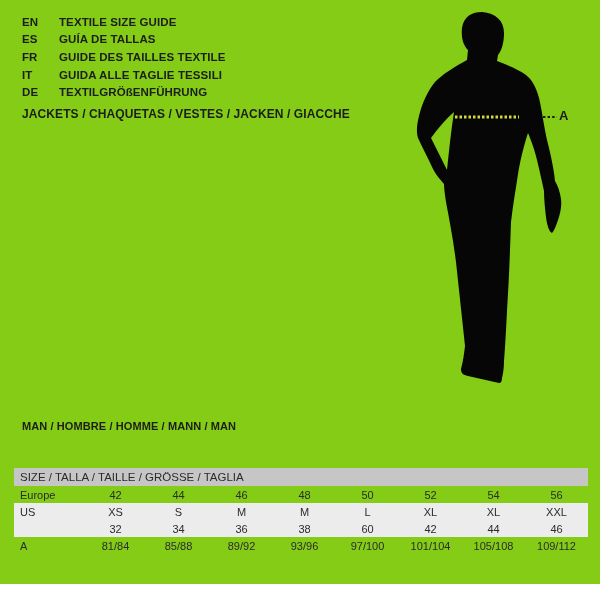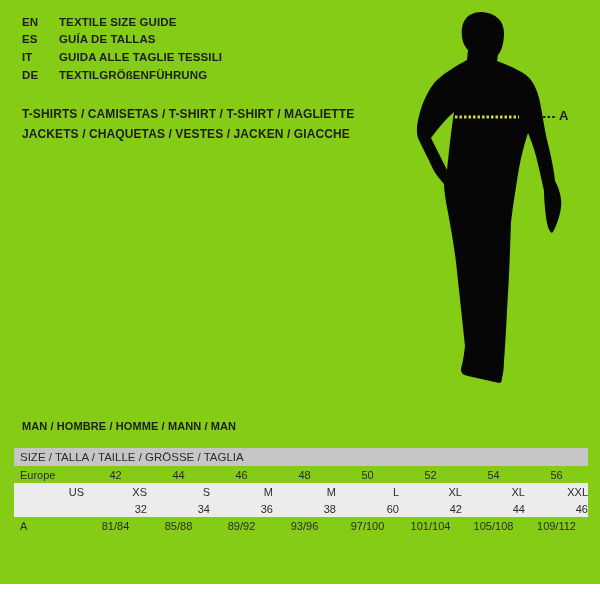--- a/index.html
+++ b/index.html
@@ -16,60 +16,63 @@
   .categories { position:absolute; left:22px; top:104px;
                 font-weight:bold; font-size:12px; line-height:20px; letter-spacing:0.1px; }
   
   .figure-svg { position:absolute; left:402px; top:6px; }
   .measure-label { position:absolute; left:559px; top:108px;
                    font-weight:bold; font-size:13px; }
   
   .section-heading { position:absolute; left:22px; top:420px;
                      font-weight:bold; font-size:11px; letter-spacing:0.1px; }
   
-  .size-table { position:absolute; left:14px; top:448px; width:574px;
+  .size-table { position:absolute; left:14px; top:468px; width:574px;
                 border-collapse:collapse; table-layout:fixed;
                 font-size:11px; color:#2b2b2b; }
   .size-table .head-cell { background:var(--header-bg,#c6c6c6); text-align:left;
                 font-weight:normal; padding:0 0 0 6px; height:18px;
                 font-size:11.5px; color:#2b2b2b; }
   .size-table td { height:17px; text-align:center; padding:0; font-weight:normal; }
   .size-table td.rowlabel { text-align:left; padding-left:6px; }
   .size-table col.labelcol { width:70px; }
-  .size-table tr.band td { background:var(--band-bg,#ececec);text-align:right; }
+  .size-table tr.band td { background:var(--band-bg,#ececec); }
   
   .footnote { position:absolute; left:22px; top:546px;
               font-weight:bold; font-size:11px; letter-spacing:0.1px; }
 </style>
 </head>
 <body>
 
 <div class="canvas">
 
   <div class="lang-list">
     <div class="lang-row">
       <span class="lang-code">EN</span>
       <span class="lang-label">TEXTILE SIZE GUIDE</span>
     </div>
     <div class="lang-row">
       <span class="lang-code">ES</span>
       <span class="lang-label">GUÍA DE TALLAS</span>
     </div>
     <div class="lang-row">
+      <span class="lang-code">FR</span>
+      <span class="lang-label">GUIDE DES TAILLES TEXTILE</span>
+    </div>
+    <div class="lang-row">
       <span class="lang-code">IT</span>
       <span class="lang-label">GUIDA ALLE TAGLIE TESSILI</span>
     </div>
     <div class="lang-row">
       <span class="lang-code">DE</span>
       <span class="lang-label">TEXTILGRÖßENFÜHRUNG</span>
     </div>
   </div>
 
   <div class="categories">
-    <div>T-SHIRTS / CAMISETAS / T-SHIRT / T-SHIRT / MAGLIETTE</div>
     <div>JACKETS / CHAQUETAS / VESTES / JACKEN / GIACCHE</div>
   </div>
 
   <svg class="figure-svg" width="170" height="392" viewBox="0 0 170 392">
     <path fill="#060606" fill-rule="evenodd" d="
       M 80 6
       C 94 7 102 15 102 27
       C 102 36 100 44 96 49
       L 95 55
       C 105 59 116 63 124 69

